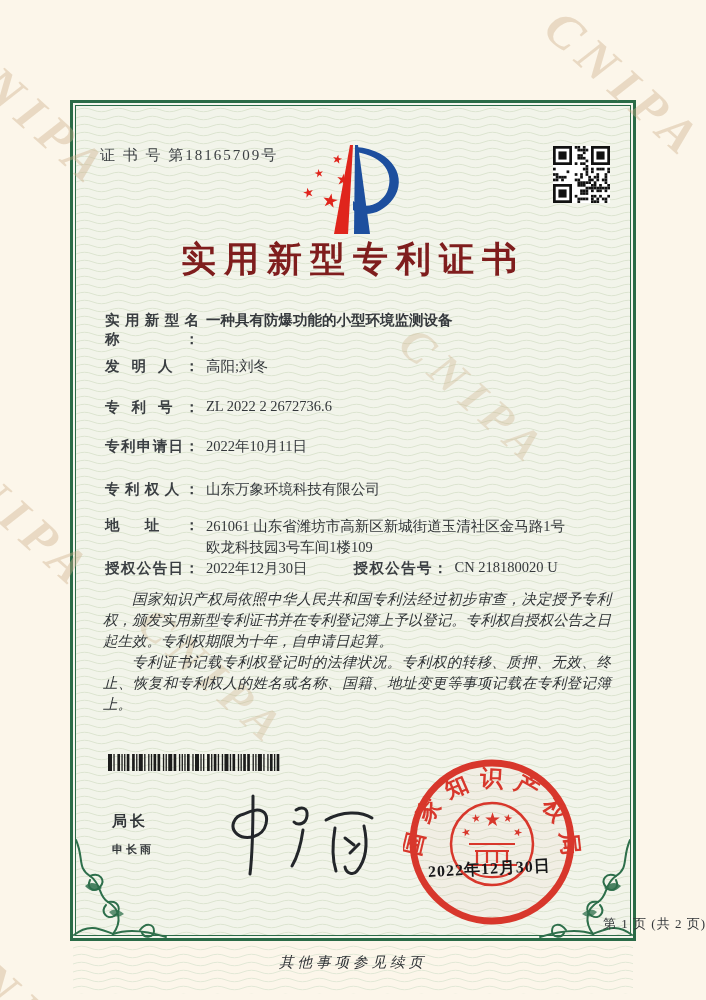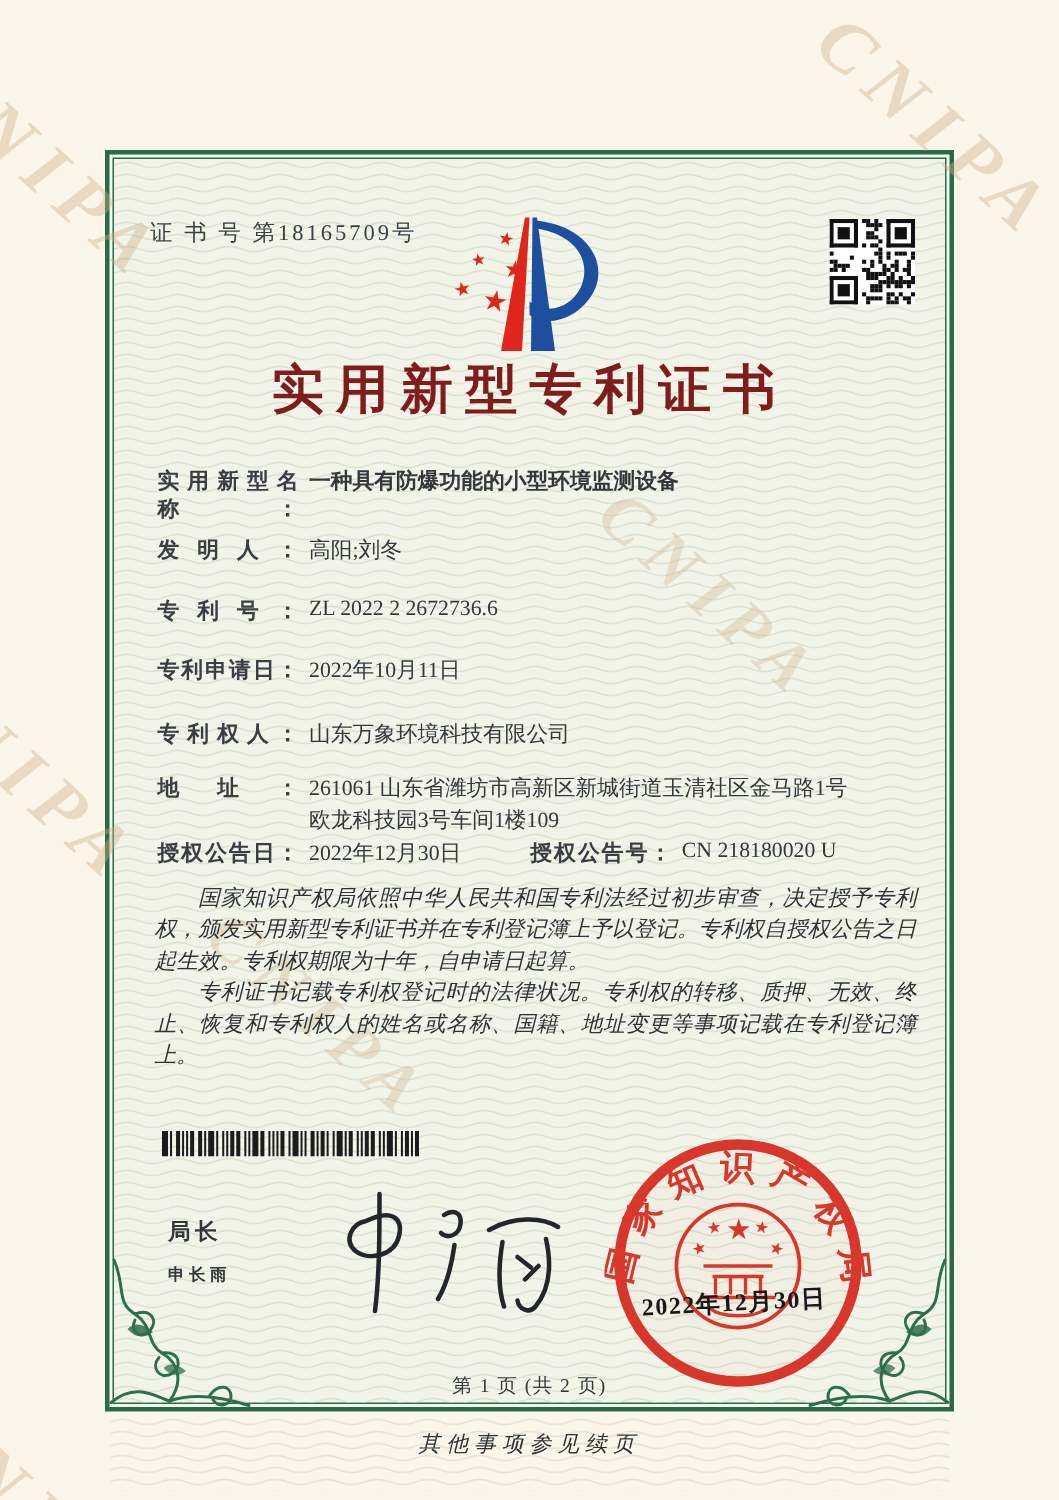--- a/index.html
+++ b/index.html
@@ -40,21 +40,21 @@
   .fvalue.strong{font-weight:bold;}
   .addr-lines{margin-left:7px;line-height:21px;max-width:430px;}
   .pair2{margin-left:46px;display:flex;}
   #paragraphs{left:103px;top:589px;width:508px;font-size:14.5px;line-height:21px;
     text-align:justify;font-style:italic;color:#2f3336;}
   #paragraphs p{margin:0;text-indent:2em;}
   #director-title{left:112px;top:812px;font-size:15px;letter-spacing:3px;font-weight:600;}
   #director-name{left:112px;top:842px;font-size:11px;letter-spacing:3px;font-weight:600;}
   #seal-date{left:428px;top:862px;font-size:16px;font-weight:bold;letter-spacing:1px;
     color:#17181a;transform:rotate(-3deg);transform-origin:left center;}
-  #page-info{left:0;top:915px;width:706px;text-align:center;font-size:13px;letter-spacing:1px;}
+  #page-info{left:0;top:915px;width:706px;text-align:right;font-size:13px;letter-spacing:1px;}
   #continuation-note{left:0;top:953px;width:706px;text-align:center;font-size:14.5px;
     font-style:italic;letter-spacing:4px;color:#2e3236;}
   svg{display:block;}
 </style>
 </head>
 <body>
 
 <div class="frame">
   <div class="frame-inner">
     <svg width="558" height="833">

